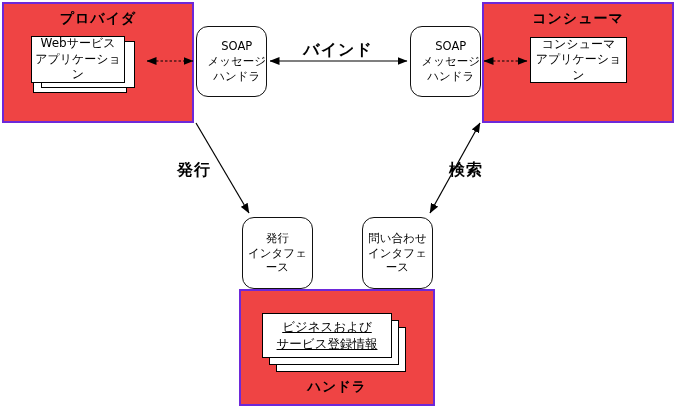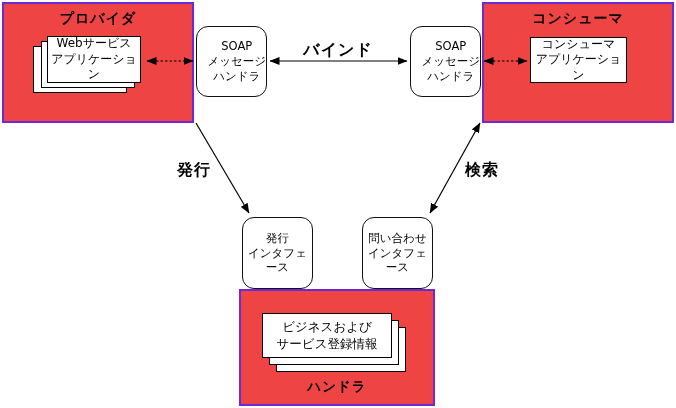--- a/index.html
+++ b/index.html
@@ -46,21 +46,21 @@
 <body>
 
 <div class="canvas">
 
   <div class="container" style="left:2px; top:2px; width:192px; height:121px;">
     <div class="container-title">プロバイダ</div>
   </div>
 
   <div class="paper" style="left:33px; top:46px;"></div>
   <div class="paper" style="left:41px; top:41px;"></div>
-  <div class="paper" style="left:47px; top:36px;">
+  <div class="paper" style="left:31px; top:36px;">
     <div class="paper-text">Webサービス
 アプリケーション</div>
   </div>
 
   <div class="container" style="left:482px; top:2px; width:192px; height:121px;">
     <div class="container-title">コンシューマ</div>
   </div>
   <div class="rect-node" style="left:530px; top:37px; width:97px; height:46px;">
     <div style="white-space:pre-line;">コンシューマ
 アプリケーション</div>
@@ -85,35 +85,35 @@
     <div style="white-space:pre-line;">問い合わせ
 インタフェース</div>
   </div>
 
   <div class="container" style="left:239px; top:289px; width:196px; height:117px;">
     <div class="container-title" style="top:auto; bottom:8px; font-size:13.5px;">ハンドラ</div>
   </div>
 
   <div class="paper paper-lg" style="left:276px; top:327px;"></div>
   <div class="paper paper-lg" style="left:269px; top:320px;"></div>
-  <div class="paper paper-lg" style="left:262px; top:313px;">
+  <div class="paper paper-lg" style="left:262px; top:313px;text-decoration:underline;">
     <div class="paper-text" style="font-size:12.5px;">ビジネスおよび
 サービス登録情報</div>
   </div>
 
   <svg class="overlay" width="676" height="408" aria-hidden="true">
     <defs>
       <marker id="arr" viewBox="0 0 10 8" markerWidth="10" markerHeight="8" refX="9.5" refY="4" orient="auto-start-reverse" markerUnits="userSpaceOnUse">
         <path d="M0,0 L10,4 L0,8 Z" fill="#000"></path>
       </marker>
     </defs>
     <line x1="147" y1="61" x2="193" y2="61" stroke="#000" stroke-width="1.2" stroke-dasharray="2.5 2" marker-start="url(#arr)" marker-end="url(#arr)"></line>
     <line x1="270" y1="61" x2="407" y2="61" stroke="#000" stroke-width="1.2" marker-start="url(#arr)" marker-end="url(#arr)"></line>
     <line x1="484" y1="61" x2="527" y2="61" stroke="#000" stroke-width="1.2" stroke-dasharray="2.5 2" marker-start="url(#arr)" marker-end="url(#arr)"></line>
     <line x1="196" y1="123" x2="249" y2="213" stroke="#000" stroke-width="1.2" marker-end="url(#arr)"></line>
     <line x1="480" y1="123" x2="430" y2="213" stroke="#000" stroke-width="1.2" marker-start="url(#arr)" marker-end="url(#arr)"></line>
   </svg>
 
   <div class="edge-label" style="left:283px; top:40px; width:110px;">バインド</div>
   <div class="edge-label" style="left:168px; top:160px; width:52px;">発行</div>
-  <div class="edge-label" style="left:456px; top:160px; width:52px;">検索</div>
+  <div class="edge-label" style="left:440px; top:160px; width:52px;">検索</div>
 
 </div>
 
 </body></html>

